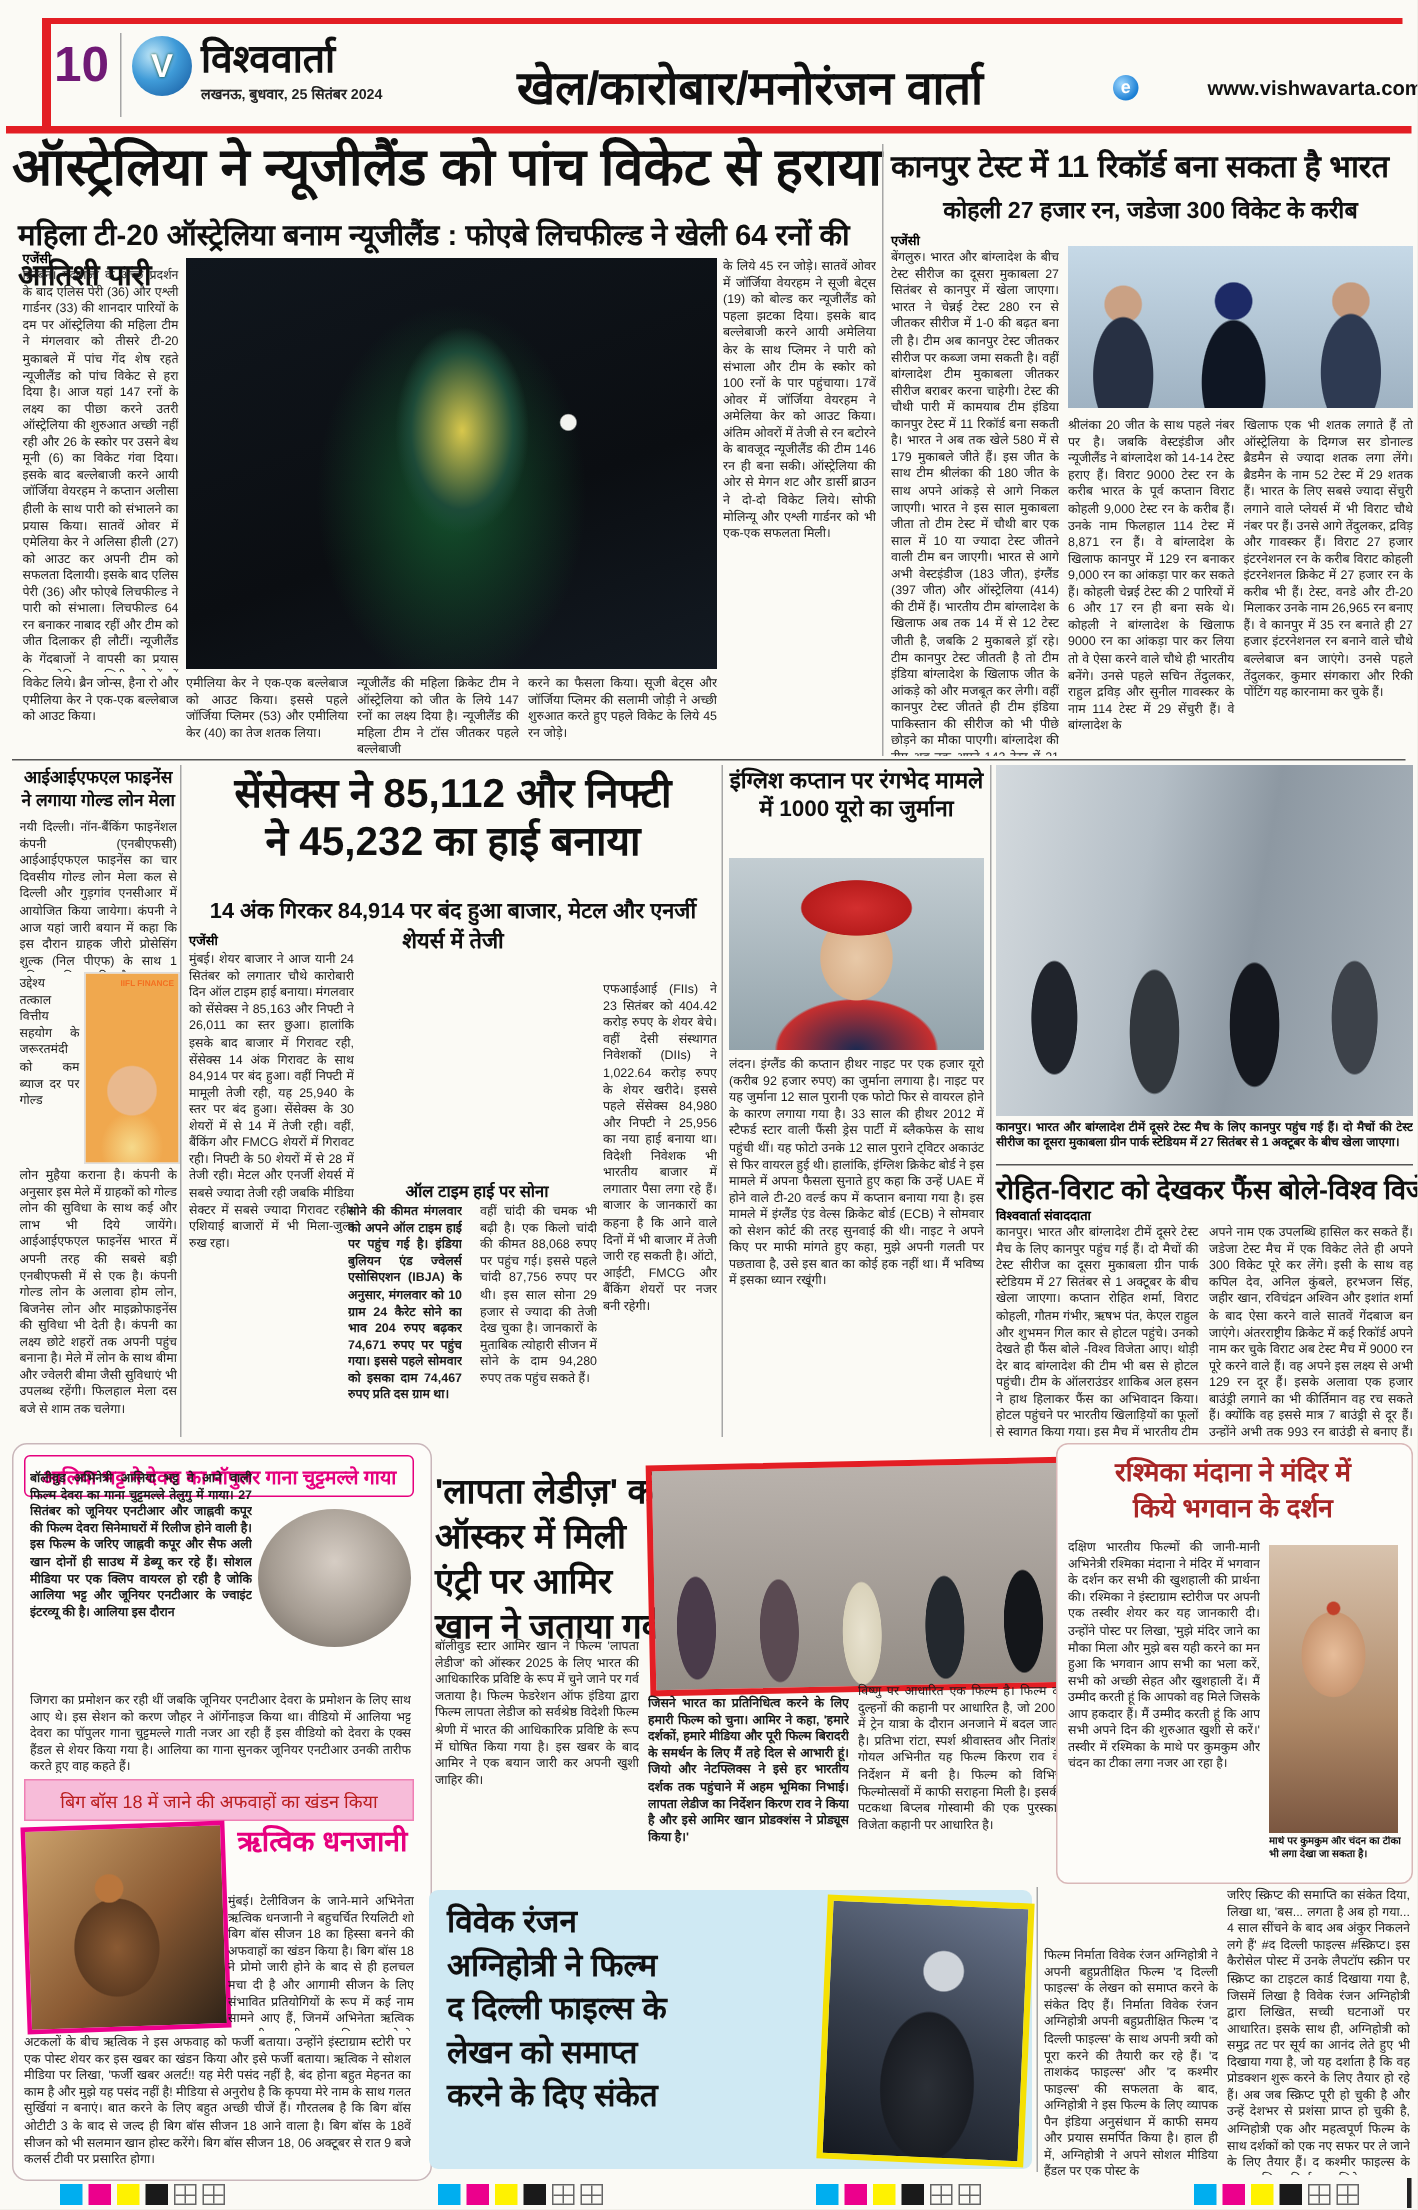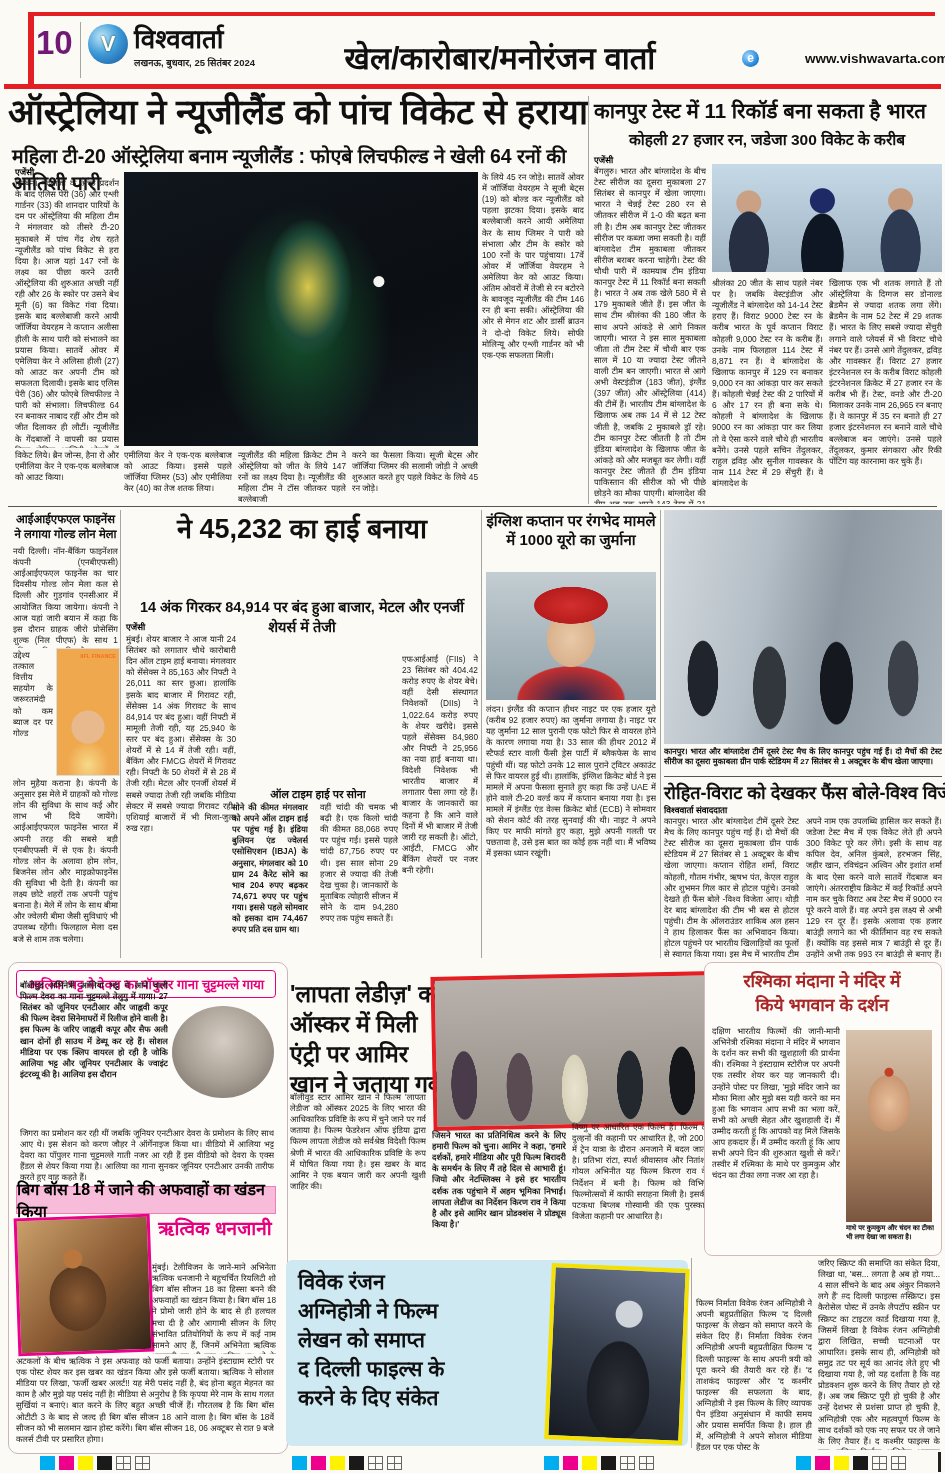--- a/index.html
+++ b/index.html
@@ -126,21 +126,21 @@
 
   
   #alia-box{left:8px;top:962px;width:278px;height:490px;border:1px solid #c9b6ba;border-radius:10px;background:#fdfcf9;}
   #alia-headbox{left:16px;top:970px;width:258px;height:26px;border:1.5px solid #e6007e;border-radius:4px;
       display:flex;align-items:center;justify-content:center;font-size:13px;font-weight:700;color:#e6007e;position:absolute;}
   #alia-photo{left:172px;top:1006px;width:102px;height:92px;border-radius:50%;
       background:radial-gradient(circle at 50% 38%,#d6cdc4 0%,#a59c92 55%,#6e665e 100%);}
   #alia-body1{left:20px;top:980px;width:148px;height:122px;font-weight:bold;}
   #alia-body2{left:20px;top:1128px;width:254px;height:54px;}
   #bigboss-banner{left:16px;top:1186px;width:258px;height:26px;background:#f7bcd9;border:1px solid #ef7fb4;
-      display:flex;align-items:center;justify-content:center;font-size:16px;font-weight:700;color:#000000;position:absolute;}
+      display:flex;align-items:center;justify-content:center;font-size:12px;font-weight:400;color:#b91c1c;position:absolute;}
   #bigboss-name{left:152px;top:1218px;width:126px;font-size:19px;color:#e6007e;text-align:center;line-height:1.15;}
   #ritvik-photo{left:16px;top:1216px;width:130px;height:132px;border:3px solid #ec008c;transform:rotate(-2deg);
       background:
         radial-gradient(circle 9px at 42% 30%, #b9763d 0 9px, transparent 10px),
         radial-gradient(ellipse 40px 46px at 45% 60%, #8a5a33 0%, #5e3c22 70%, transparent 72%),
         linear-gradient(135deg,#caa06a 0%,#8a5a33 55%,#2f2318 100%);}
   #bigboss-body1{left:152px;top:1262px;width:124px;height:92px;}
   #bigboss-body2{left:16px;top:1356px;width:258px;height:88px;}
 
   #lp-headline{left:290px;top:980px;width:168px;font-size:23px;line-height:1.3;}
@@ -238,20 +238,21 @@
 
   <div class="hl" id="iifl-headline">आईआईएफएल फाइनेंस ने लगाया गोल्ड लोन मेला</div>
   <div class="bt" id="iifl-body1">नयी दिल्ली। नॉन-बैंकिंग फाइनेंशल कंपनी (एनबीएफसी) आईआईएफएल फाइनेंस का चार दिवसीय गोल्ड लोन मेला कल से दिल्ली और गुड़गांव एनसीआर में आयोजित किया जायेगा। कंपनी ने आज यहां जारी बयान में कहा कि इस दौरान ग्राहक जीरो प्रोसेसिंग शुल्क (निल पीएफ) के साथ 1 प्रतिशत प्रतिमाह की फ्लैट ब्याज दर पर गोल्ड लोन प्राप्त कर सकेंगे। इस गोल्ड लोन मेला द्वारा आईआईएफएल फाइनेंस का</div>
   <div class="bt" id="iifl-wrap">उद्देश्य तत्काल वित्तीय सहयोग के जरूरतमंदी को कम ब्याज दर पर गोल्ड</div>
   <div class="photo" id="iifl-ad">
     <span id="iifl-ad-brand">IIFL FINANCE</span>
   </div>
   <div class="bt" id="iifl-body2">लोन मुहैया कराना है। कंपनी के अनुसार इस मेले में ग्राहकों को गोल्ड लोन की सुविधा के साथ कई और लाभ भी दिये जायेंगे। आईआईएफएल फाइनेंस भारत में अपनी तरह की सबसे बड़ी एनबीएफसी में से एक है। कंपनी गोल्ड लोन के अलावा होम लोन, बिजनेस लोन और माइक्रोफाइनेंस की सुविधा भी देती है। कंपनी का लक्ष्य छोटे शहरों तक अपनी पहुंच बनाना है। मेले में लोन के साथ बीमा और ज्वेलरी बीमा जैसी सुविधाएं भी उपलब्ध रहेंगी। फिलहाल मेला दस बजे से शाम तक चलेगा।</div>
 
   <div class="hl" id="sensex-headline">
+    <span>सेंसेक्स ने 85,112 और निफ्टी</span>
     <span>ने 45,232 का हाई बनाया</span>
   </div>
   <div class="hl" id="sensex-subhead">14 अंक गिरकर 84,914 पर बंद हुआ बाजार, मेटल और एनर्जी शेयर्स में तेजी</div>
   <div class="by" id="sensex-byline">एजेंसी</div>
   <div class="bt" id="sensex-col1">मुंबई। शेयर बाजार ने आज यानी 24 सितंबर को लगातार चौथे कारोबारी दिन ऑल टाइम हाई बनाया। मंगलवार को सेंसेक्स ने 85,163 और निफ्टी ने 26,011 का स्तर छुआ। हालांकि इसके बाद बाजार में गिरावट रही, सेंसेक्स 14 अंक गिरावट के साथ 84,914 पर बंद हुआ। वहीं निफ्टी में मामूली तेजी रही, यह 25,940 के स्तर पर बंद हुआ। सेंसेक्स के 30 शेयरों में से 14 में तेजी रही। वहीं, बैंकिंग और FMCG शेयरों में गिरावट रही। निफ्टी के 50 शेयरों में से 28 में तेजी रही। मेटल और एनर्जी शेयर्स में सबसे ज्यादा तेजी रही जबकि मीडिया सेक्टर में सबसे ज्यादा गिरावट रही। एशियाई बाजारों में भी मिला-जुला रुख रहा।</div>
   <div class="photo" id="sensex-photo"></div>
   <div class="hl" id="gold-head">ऑल टाइम हाई पर सोना</div>
   <div class="bt" id="gold-col1">सोने की कीमत मंगलवार को अपने ऑल टाइम हाई पर पहुंच गई है। इंडिया बुलियन एंड ज्वेलर्स एसोसिएशन (IBJA) के अनुसार, मंगलवार को 10 ग्राम 24 कैरेट सोने का भाव 204 रुपए बढ़कर 74,671 रुपए पर पहुंच गया। इससे पहले सोमवार को इसका दाम 74,467 रुपए प्रति दस ग्राम था।</div>
   <div class="bt" id="gold-col2">वहीं चांदी की चमक भी बढ़ी है। एक किलो चांदी की कीमत 88,068 रुपए पर पहुंच गई। इससे पहले चांदी 87,756 रुपए पर थी। इस साल सोना 29 हजार से ज्यादा की तेजी देख चुका है। जानकारों के मुताबिक त्योहारी सीजन में सोने के दाम 94,280 रुपए तक पहुंच सकते हैं।</div>
   <div class="bt" id="sensex-col4">एफआईआई (FIIs) ने 23 सितंबर को 404.42 करोड़ रुपए के शेयर बेचे। वहीं देसी संस्थागत निवेशकों (DIIs) ने 1,022.64 करोड़ रुपए के शेयर खरीदे। इससे पहले सेंसेक्स 84,980 और निफ्टी ने 25,956 का नया हाई बनाया था। विदेशी निवेशक भी भारतीय बाजार में लगातार पैसा लगा रहे हैं। बाजार के जानकारों का कहना है कि आने वाले दिनों में भी बाजार में तेजी जारी रह सकती है। ऑटो, आईटी, FMCG और बैंकिंग शेयरों पर नजर बनी रहेगी।</div>
@@ -287,22 +288,22 @@
   </div>
   <div class="photo" id="lp-photo"></div>
   <div class="bt" id="lp-col1">बॉलीवुड स्टार आमिर खान ने फिल्म 'लापता लेडीज' को ऑस्कर 2025 के लिए भारत की आधिकारिक प्रविष्टि के रूप में चुने जाने पर गर्व जताया है। फिल्म फेडरेशन ऑफ इंडिया द्वारा फिल्म लापता लेडीज को सर्वश्रेष्ठ विदेशी फिल्म श्रेणी में भारत की आधिकारिक प्रविष्टि के रूप में घोषित किया गया है। इस खबर के बाद आमिर ने एक बयान जारी कर अपनी खुशी जाहिर की।</div>
   <div class="bt" id="lp-col2">जिसने भारत का प्रतिनिधित्व करने के लिए हमारी फिल्म को चुना। आमिर ने कहा, 'हमारे दर्शकों, हमारे मीडिया और पूरी फिल्म बिरादरी के समर्थन के लिए मैं तहे दिल से आभारी हूं। जियो और नेटफ्लिक्स ने इसे हर भारतीय दर्शक तक पहुंचाने में अहम भूमिका निभाई। लापता लेडीज का निर्देशन किरण राव ने किया है और इसे आमिर खान प्रोडक्शंस ने प्रोड्यूस किया है।'</div>
   <div class="bt" id="lp-col3">विष्णु पर आधारित एक फिल्म है। फिल्म दो दुल्हनों की कहानी पर आधारित है, जो 2001 में ट्रेन यात्रा के दौरान अनजाने में बदल जाती है। प्रतिभा रांटा, स्पर्श श्रीवास्तव और नितांशी गोयल अभिनीत यह फिल्म किरण राव के निर्देशन में बनी है। फिल्म को विभिन्न फिल्मोत्सवों में काफी सराहना मिली है। इसकी पटकथा बिप्लब गोस्वामी की एक पुरस्कार विजेता कहानी पर आधारित है।</div>
 
   <div class="abs" id="vivek-box"></div>
   <div class="hl" id="vivek-headline">
     <span>विवेक रंजन</span>
     <span>अग्निहोत्री ने फिल्म</span>
+    <span>द दिल्ली फाइल्स के</span>
     <span>लेखन को समाप्त</span>
-    <span>द दिल्ली फाइल्स के</span>
     <span>करने के दिए संकेत</span>
   </div>
   <div class="photo" id="vivek-photo"></div>
   <div class="vl" id="v-vivek"></div>
   <div class="bt" id="vivek-col1">फिल्म निर्माता विवेक रंजन अग्निहोत्री ने अपनी बहुप्रतीक्षित फिल्म 'द दिल्ली फाइल्स' के लेखन को समाप्त करने के संकेत दिए हैं। निर्माता विवेक रंजन अग्निहोत्री अपनी बहुप्रतीक्षित फिल्म 'द दिल्ली फाइल्स' के साथ अपनी त्रयी को पूरा करने की तैयारी कर रहे हैं। 'द ताशकंद फाइल्स' और 'द कश्मीर फाइल्स' की सफलता के बाद, अग्निहोत्री ने इस फिल्म के लिए व्यापक पैन इंडिया अनुसंधान में काफी समय और प्रयास समर्पित किया है। हाल ही में, अग्निहोत्री ने अपने सोशल मीडिया हैंडल पर एक पोस्ट के</div>
   <div class="bt" id="vivek-col2">जरिए स्क्रिप्ट की समाप्ति का संकेत दिया, लिखा था, 'बस... लगता है अब हो गया... 4 साल सींचने के बाद अब अंकुर निकलने लगे हैं' #द दिल्ली फाइल्स #स्क्रिप्ट। इस कैरोसेल पोस्ट में उनके लैपटॉप स्क्रीन पर स्क्रिप्ट का टाइटल कार्ड दिखाया गया है, जिसमें लिखा है विवेक रंजन अग्निहोत्री द्वारा लिखित, सच्ची घटनाओं पर आधारित। इसके साथ ही, अग्निहोत्री को समुद्र तट पर सूर्य का आनंद लेते हुए भी दिखाया गया है, जो यह दर्शाता है कि वह प्रोडक्शन शुरू करने के लिए तैयार हो रहे हैं। अब जब स्क्रिप्ट पूरी हो चुकी है और उन्हें देशभर से प्रशंसा प्राप्त हो चुकी है, अग्निहोत्री एक और महत्वपूर्ण फिल्म के साथ दर्शकों को एक नए सफर पर ले जाने के लिए तैयार हैं। द कश्मीर फाइल्स के बाद, प्रसिद्ध निर्माता अभिषेक अग्रवाल एक बार फिर विवेक रंजन अग्निहोत्री के साथ अपनी प्रोडक्शन बैनर 'अभिषेक अग्रवाल आर्ट' के तहत 'द दिल्ली फाइल्स' के लिए जुड़े हैं।</div>
 
   <div class="abs" id="rash-box"></div>
   <div class="hl" id="rash-headline">
     <span>रश्मिका मंदाना ने मंदिर में</span>

